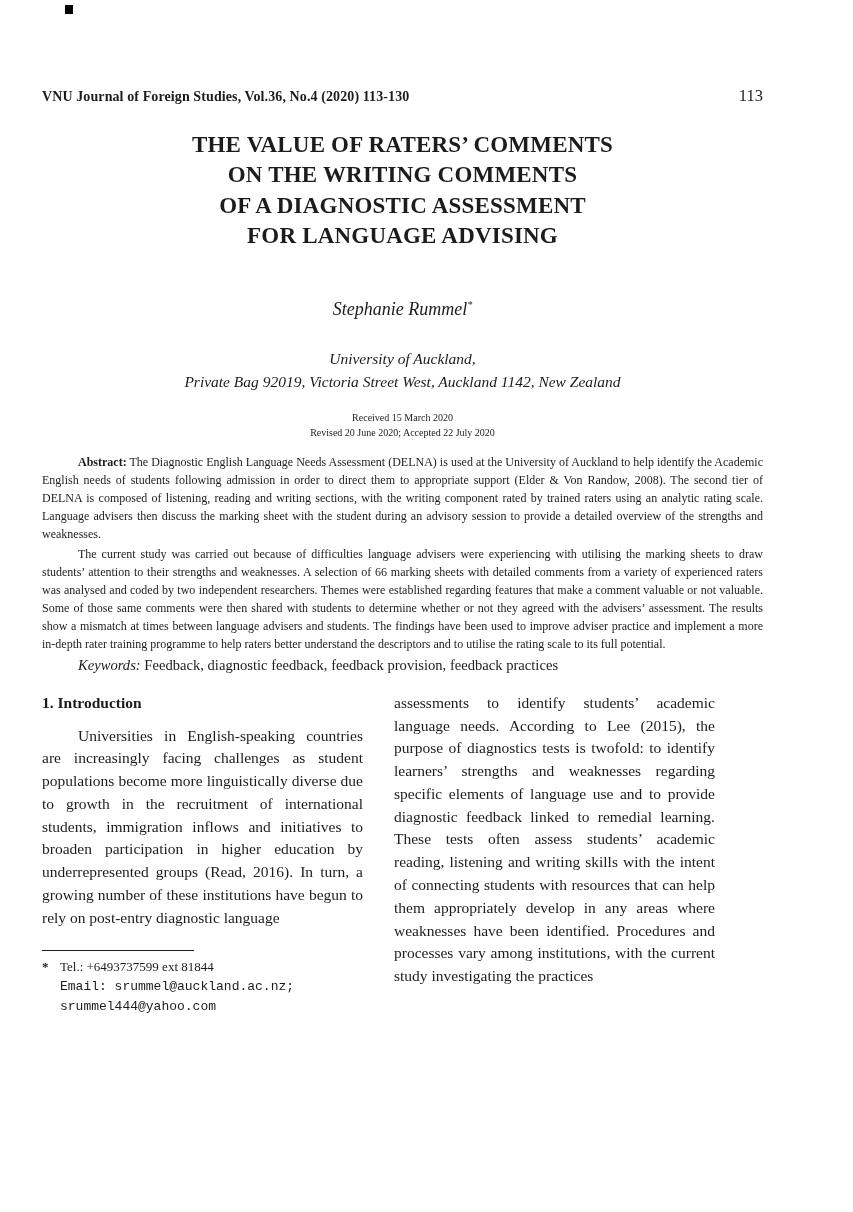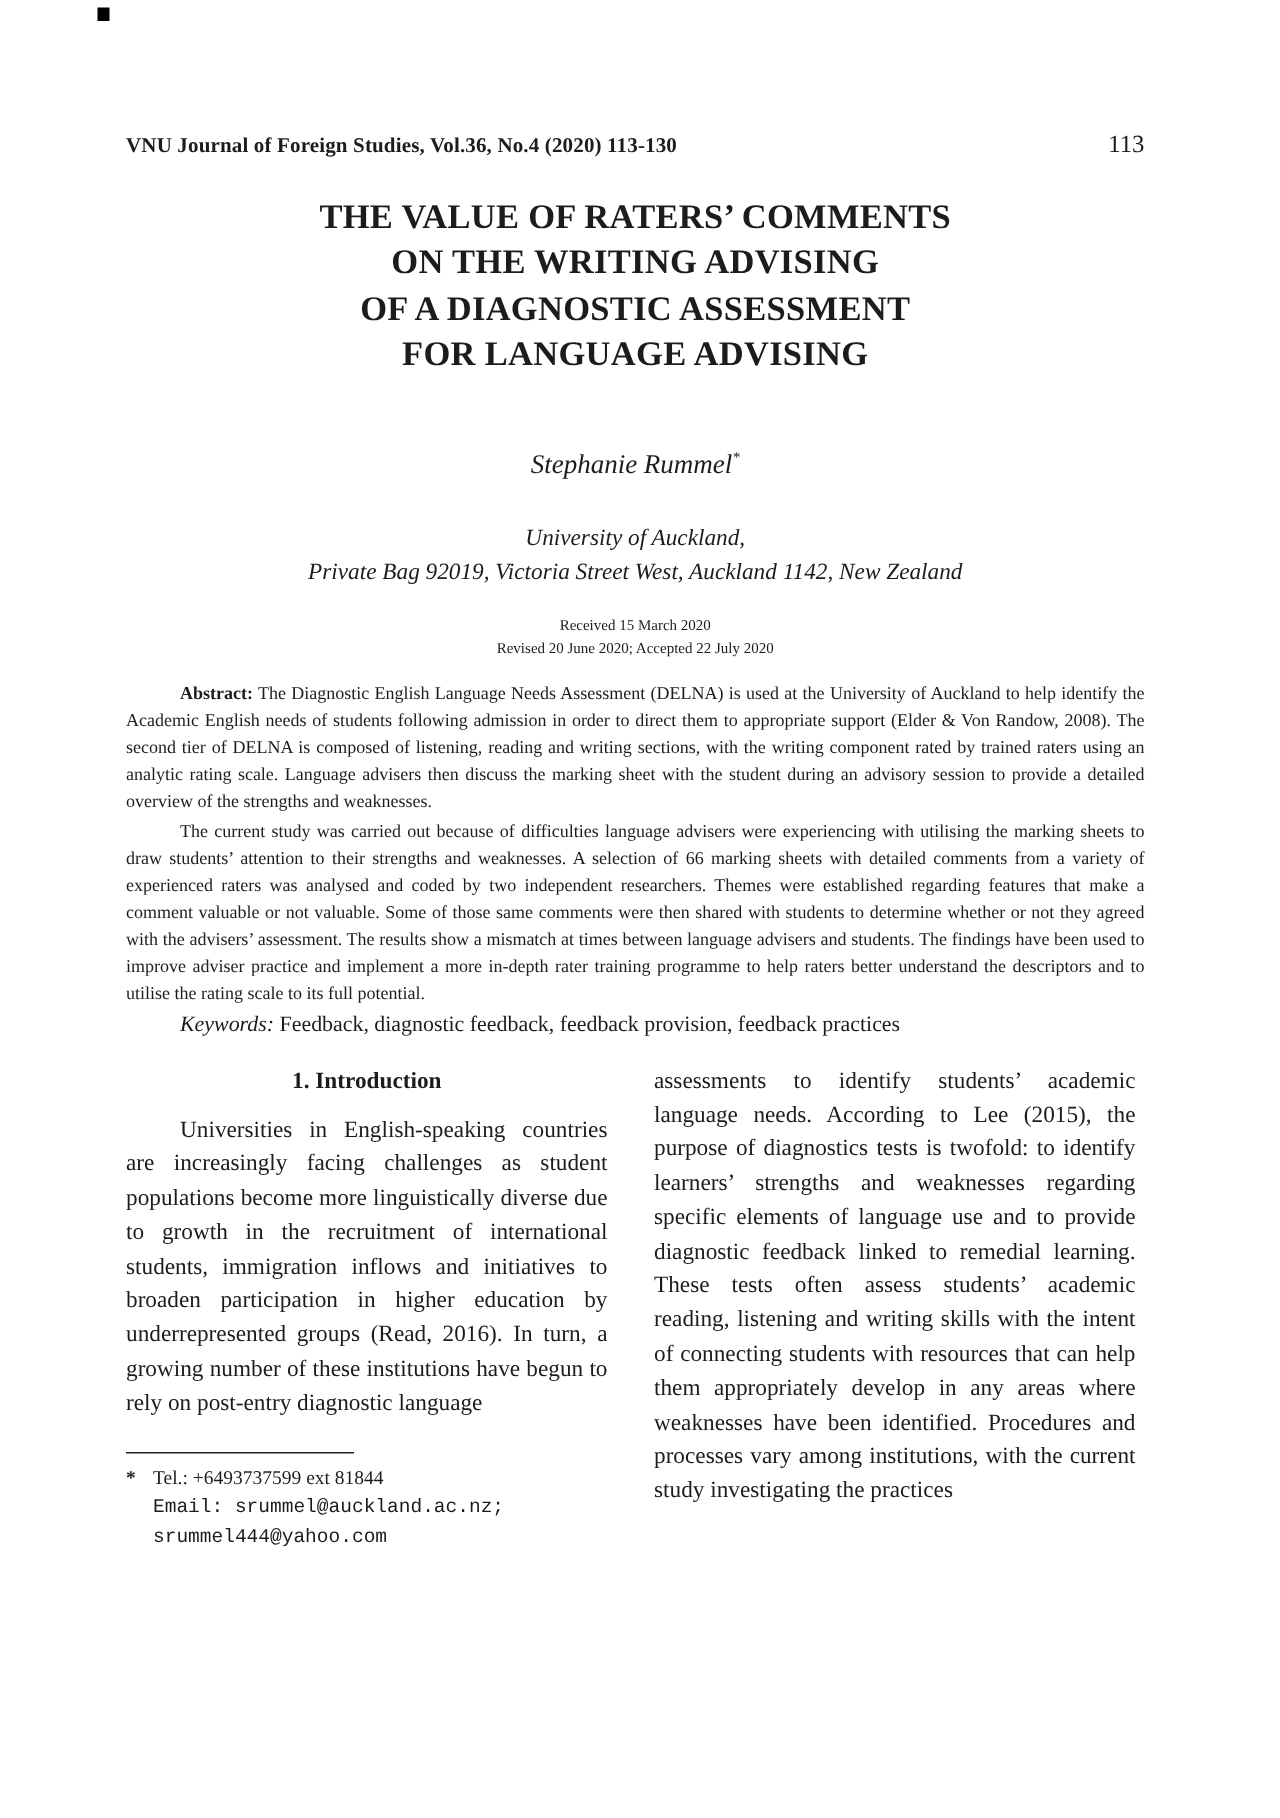--- a/index.html
+++ b/index.html
@@ -19,21 +19,21 @@
   .scan-artifact {
     position: absolute;
     left: 65px;
     top: 5px;
     width: 8px;
     height: 9px;
     background: #000;
   }
 
   .content {
-    padding: 86px 90px 0 84px;
+    padding: 86px 90px 0 42px;
   }
 
   .page-header {
     display: flex;
     justify-content: space-between;
     align-items: baseline;
   }
   .journal-info {
     font-weight: bold;
     font-size: 14px;
@@ -102,21 +102,21 @@
   }
   .col {
     width: 321px;
     font-size: 15.5px;
     line-height: 1.47;
     text-align: justify;
   }
   .intro-heading {
     font-weight: bold;
     font-size: 15.5px;
-    text-align: center;
+    text-align: left;
   }
   .col-left .body-par { margin-top: 10px; text-indent: 36px; }
   .col-right .body-par { text-indent: 0; }
 
   .footnote {
     margin-top: 20px;
     font-size: 13px;
     line-height: 1.55;
     text-align: left;
   }
@@ -141,21 +141,21 @@
 
   <div class="content">
 
     <header class="page-header">
       <span class="journal-info">VNU Journal of Foreign Studies, Vol.36, No.4 (2020) 113-130</span>
       <span class="page-number">113</span>
     </header>
 
     <h1 class="title">
       <span>THE VALUE OF RATERS’ COMMENTS</span>
-      <span>ON THE WRITING ADVISING</span>
+      <span>ON THE WRITING COMMENTS</span>
       <span>OF A DIAGNOSTIC ASSESSMENT</span>
       <span>FOR LANGUAGE ADVISING</span>
     </h1>
 
     <div class="author">
       <span>Stephanie Rummel</span><sup>*</sup>
     </div>
 
     <div class="affiliation">
       <span>University of Auckland,</span>

